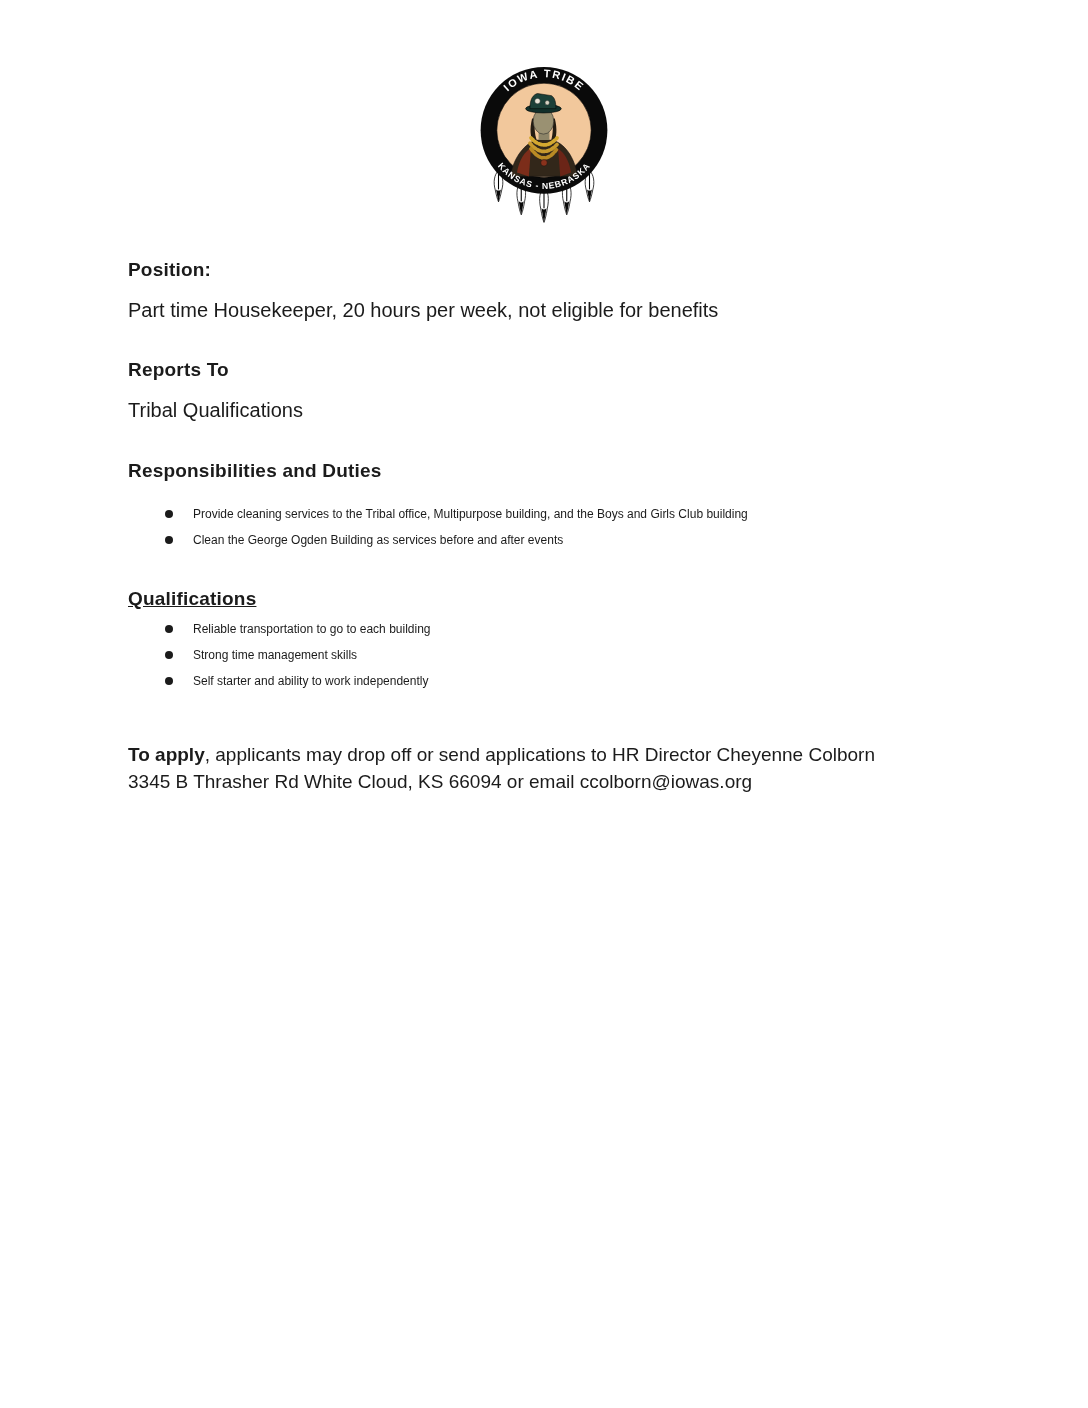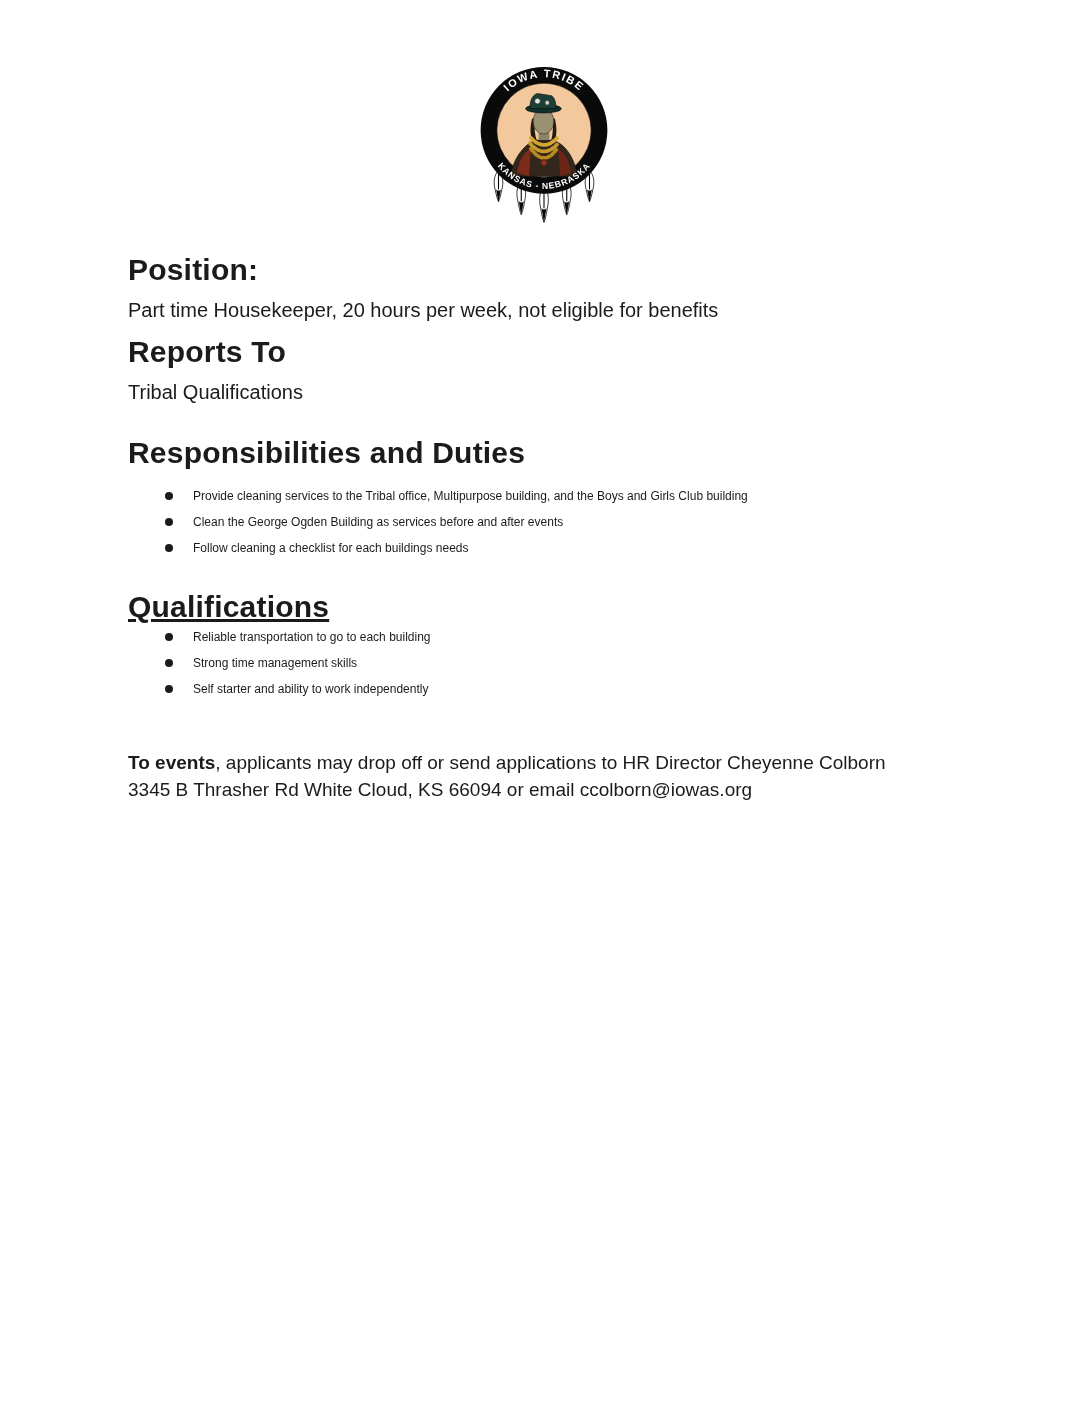--- a/index.html
+++ b/index.html
@@ -7,33 +7,33 @@
     width: 1088px; height: 1408px;
     background: #ffffff;
     color: #1b1b1b;
     font-family: "Liberation Sans", sans-serif;
     overflow: hidden;
   }
   .page { width: 1088px; height: 1408px; position: relative; }
   .logo-wrap { display: flex; justify-content: center; padding-top: 64px; }
   .content { padding: 0 128px; }
   .doc-heading {
-    font-size: 30px; font-weight: bold; line-height: 34px; margin: 0;
+    font-size: 19px; font-weight: bold; line-height: 34px; margin: 0;
     letter-spacing: 0.2px;
   }
   .doc-body { font-size: 20px; line-height: 26px; margin: 0; }
   .doc-list { list-style: none; margin: 0; padding: 0; font-size: 12px; line-height: 26px; }
   .doc-list li { position: relative; padding-left: 65px; }
   .doc-list li::before {
     content: ""; position: absolute; left: 37px; top: 9px;
     width: 8px; height: 8px; border-radius: 50%; background: #1b1b1b;
   }
   #h-position { margin-top: 26px; }
   #p-position { margin-top: 10px; }
-  #h-reports  { margin-top: 12px; }
+  #h-reports  { margin-top: 30px; }
   #p-reports  { margin-top: 10px; }
   #h-resp     { margin-top: 31px; }
   #ul-resp    { margin-top: 13px; }
   #h-qual     { margin-top: 29px; text-decoration: underline; }
   #ul-qual    { margin-top: 0; }
   .apply { margin-top: 47px; font-size: 19px; line-height: 27px; }
   .apply .lead { font-weight: bold; }
 </style>
 </head>
 <body>
@@ -118,29 +118,28 @@
     <h2 id="h-position" class="doc-heading">Position:</h2>
     <p id="p-position" class="doc-body">Part time Housekeeper, 20 hours per week, not eligible for benefits</p>
 
     <h2 id="h-reports" class="doc-heading">Reports To</h2>
     <p id="p-reports" class="doc-body">Tribal Qualifications</p>
 
     <h2 id="h-resp" class="doc-heading">Responsibilities and Duties</h2>
     <ul id="ul-resp" class="doc-list">
         <li>Provide cleaning services to the Tribal office, Multipurpose building, and the Boys and Girls Club building</li>
         <li>Clean the George Ogden Building as services before and after events</li>
-        <li>Follow cleaning a checklist for each buildings needs</li>
       </ul>
 
     <h2 id="h-qual" class="doc-heading">Qualifications</h2>
     <ul id="ul-qual" class="doc-list">
         <li>Reliable transportation to go to each building</li>
         <li>Strong time management skills</li>
         <li>Self starter and ability to work independently</li>
       </ul>
 
     <p class="apply">
-      <span class="lead">To events</span><span>, applicants may drop off or send applications to HR Director Cheyenne Colborn</span><br>
+      <span class="lead">To apply</span><span>, applicants may drop off or send applications to HR Director Cheyenne Colborn</span><br>
       <span>3345 B Thrasher Rd White Cloud, KS 66094 or email ccolborn@iowas.org</span>
     </p>
 
   </div>
 </div>
 
 </body></html>

